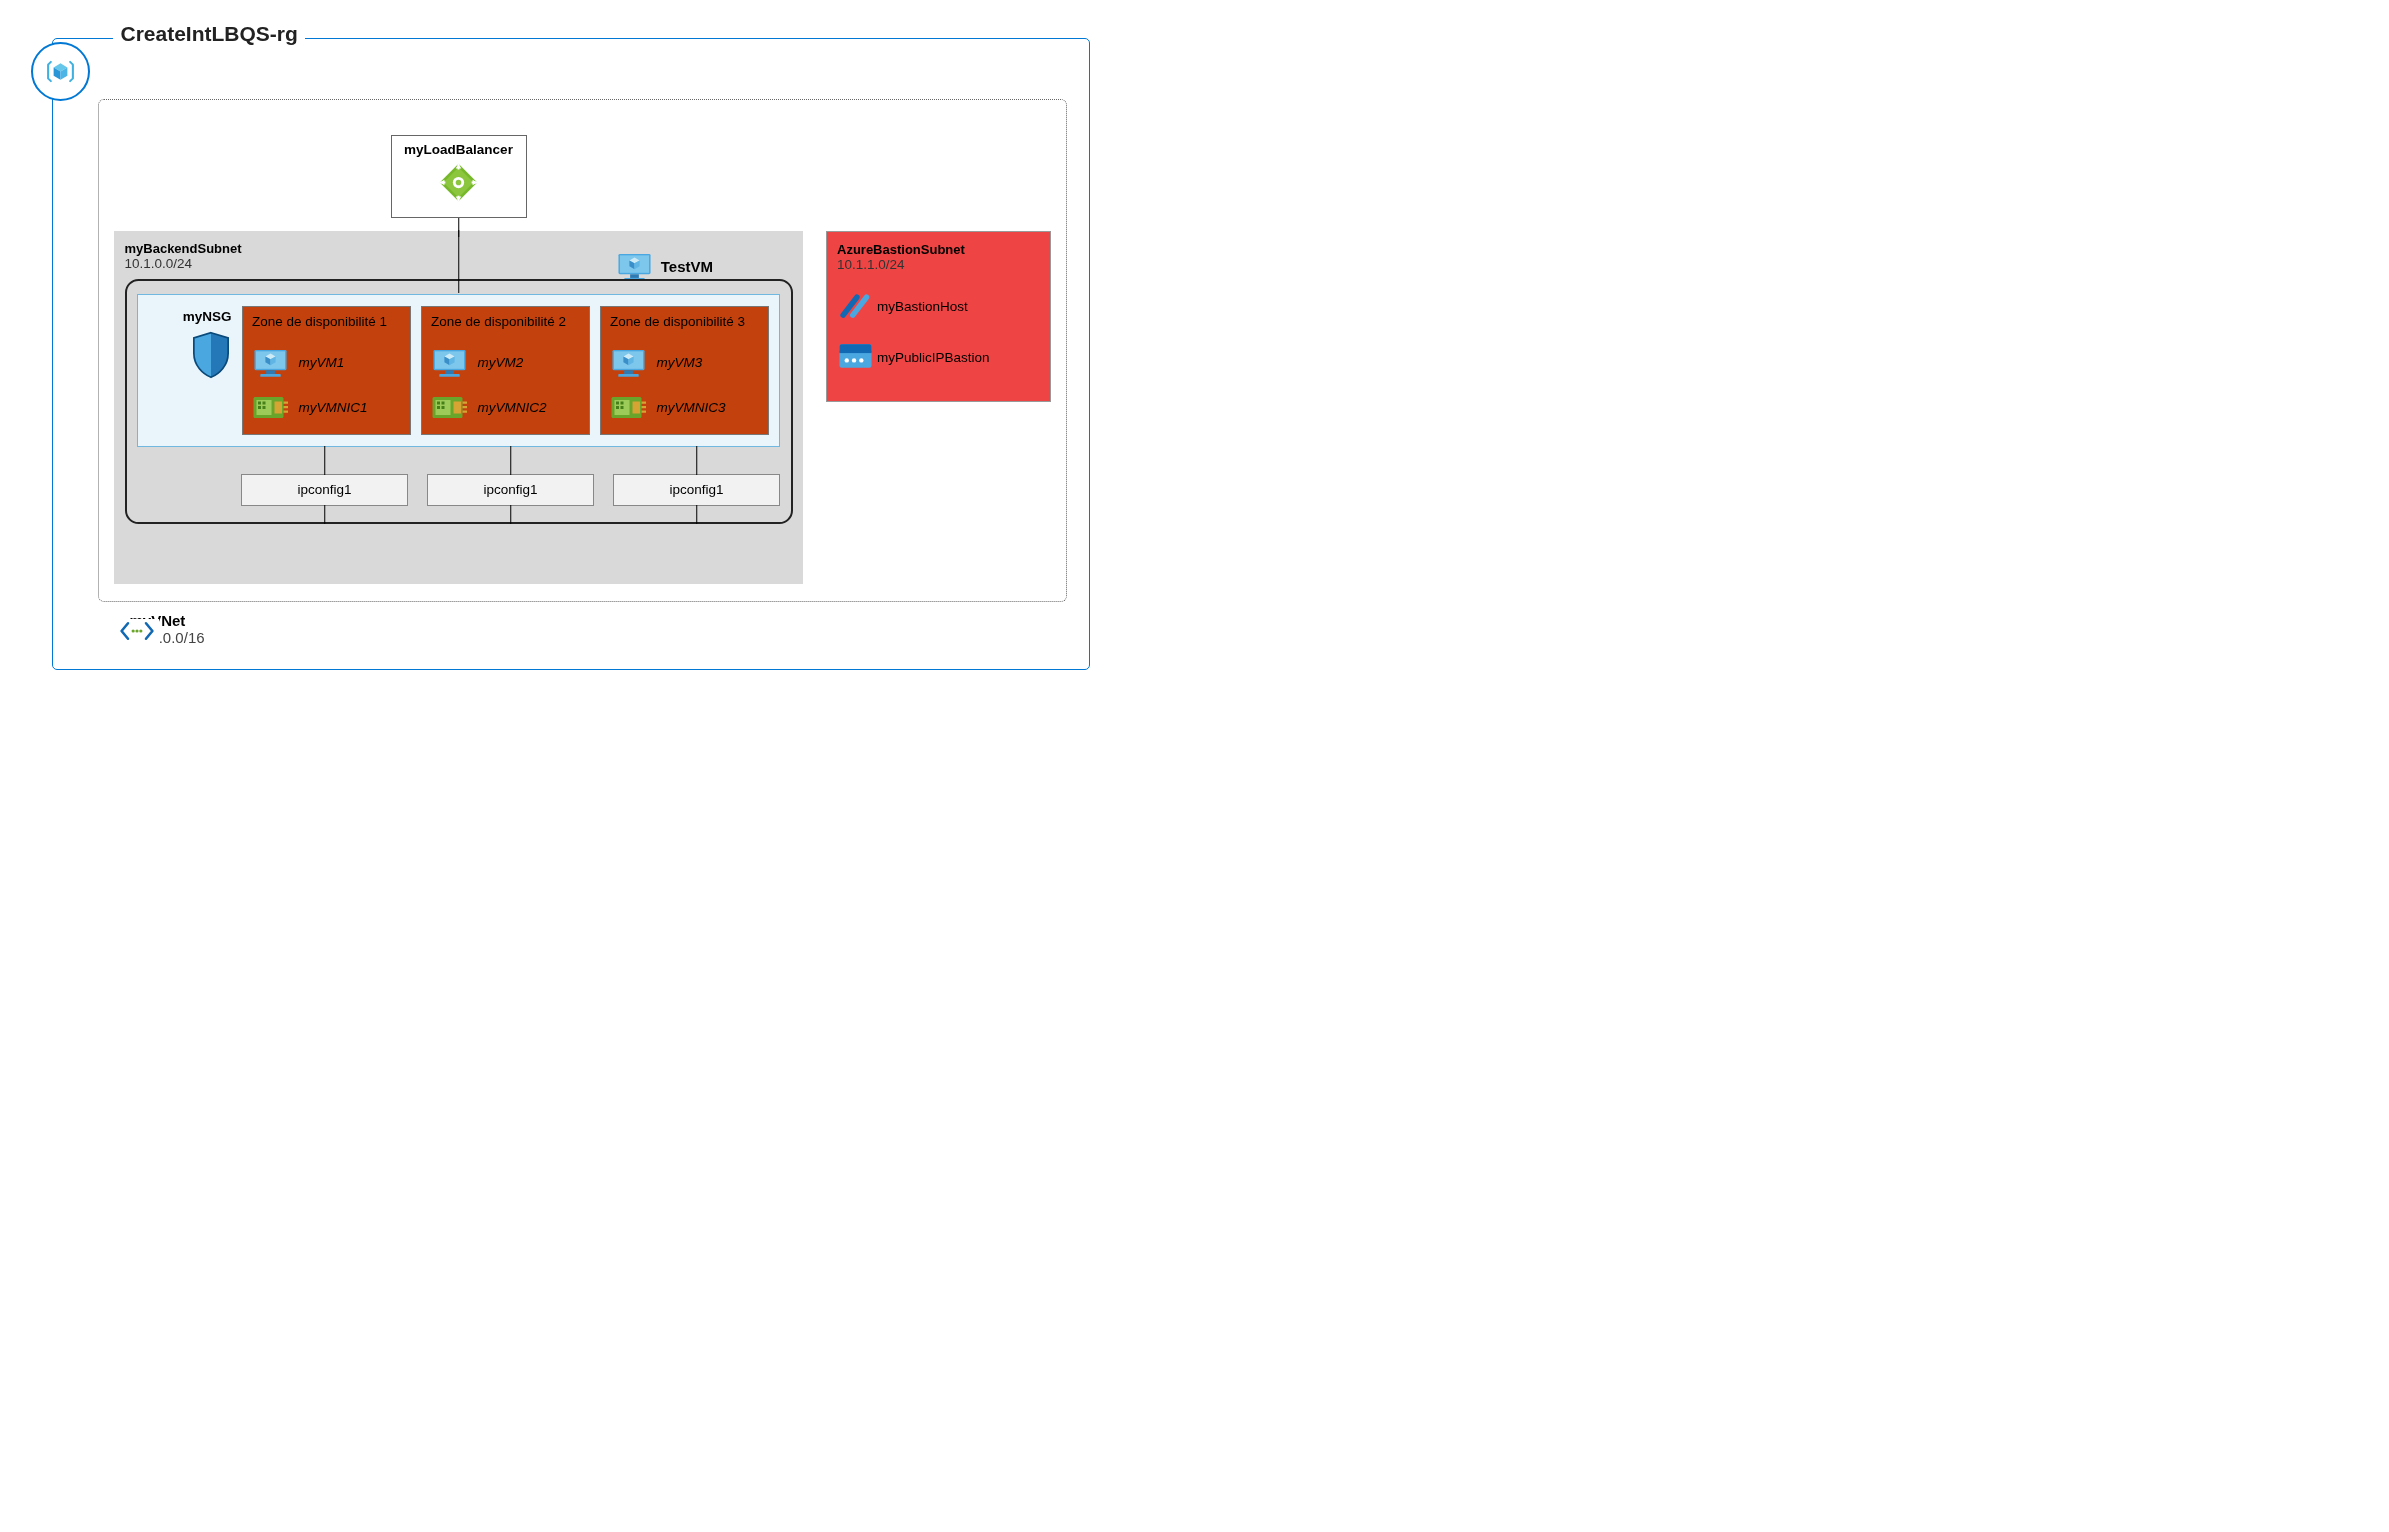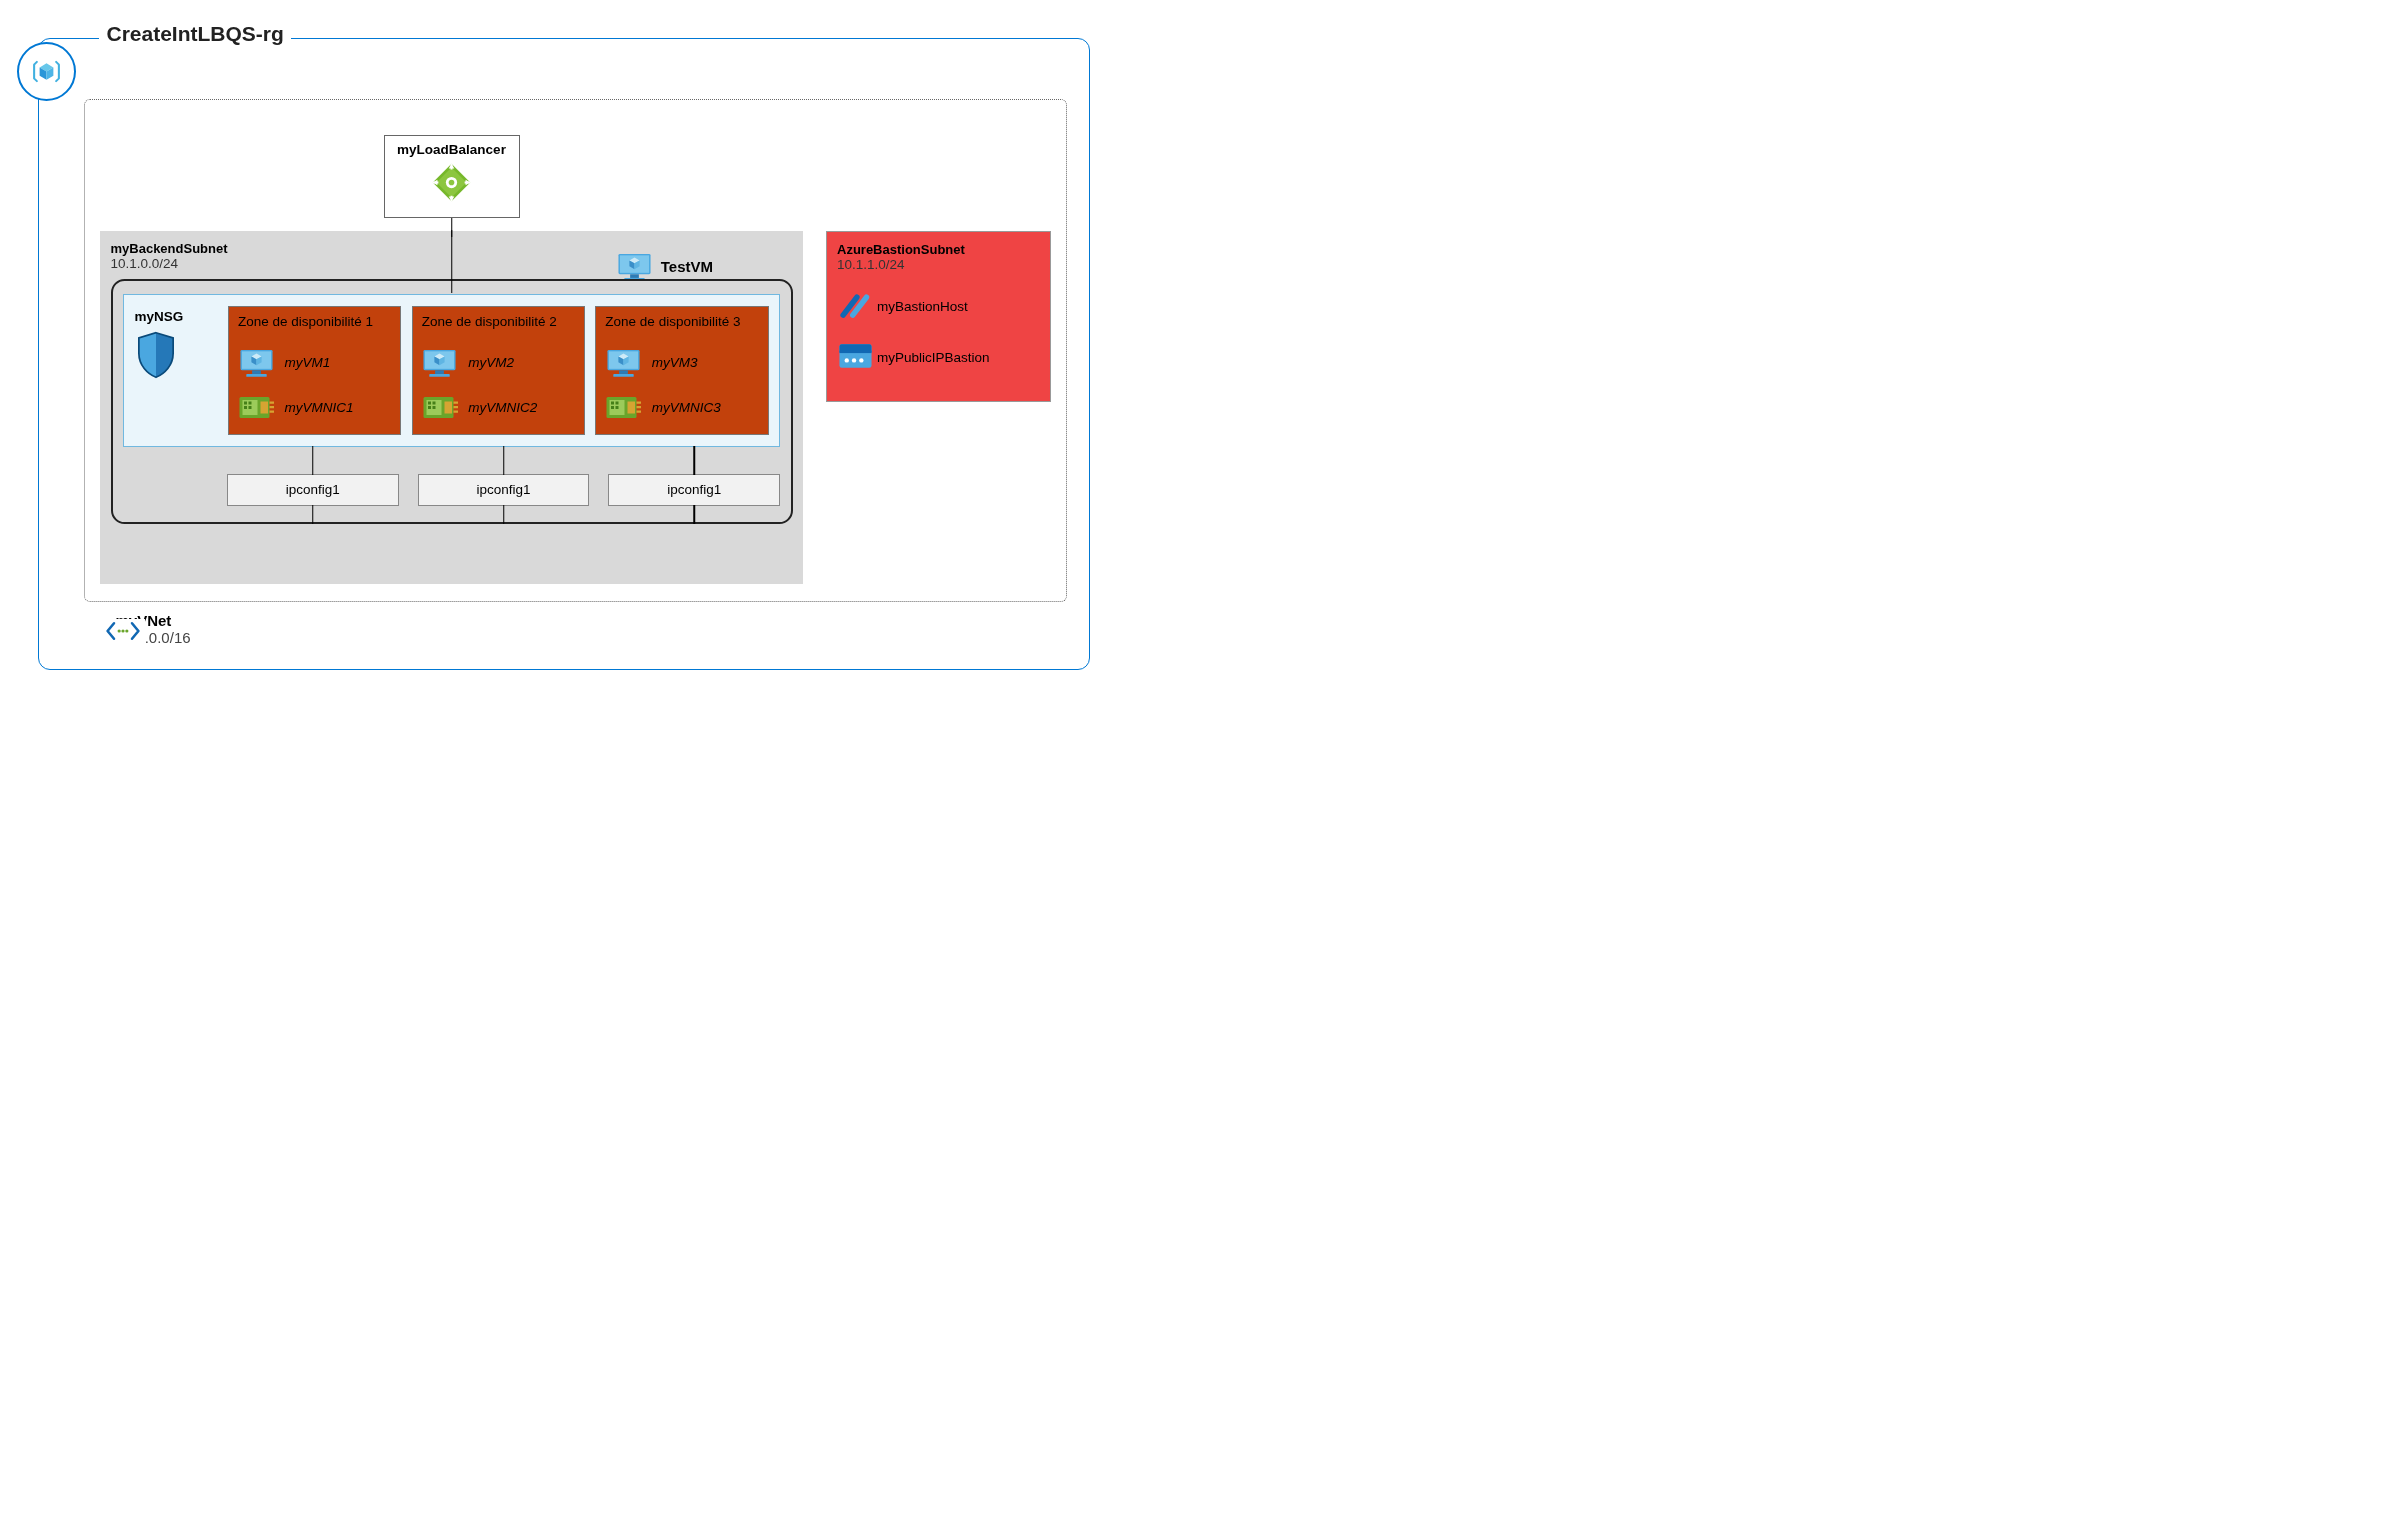--- a/index.html
+++ b/index.html
@@ -6,24 +6,24 @@
   body {
     font-family: "Segoe UI", Arial, sans-serif;
     background: #fff;
     padding: 15px;
     width: 1105px;
     position: relative;
   }
   .rg-container {
     position: relative;
     border: 1.5px solid #0078d4;
-    border-radius: 12px;
+    border-radius: 5px;
     padding: 60px 22.5px 22.5px 45px;
     margin-top: 22.5px;
-    margin-left: 23px;
+    margin-left: 37px;
     min-height: 623px;
   }
   .rg-title {
     position: absolute;
     top: -16.5px;
     left: 60px;
     font-size: 21px;
     font-weight: 600;
     background: #fff;
     padding: 0 7.5px;
@@ -119,21 +119,21 @@
   .nsg-box {
     background: #eaf5fb;
     border: 1.5px solid #70b8e0;
     display: flex;
     gap: 10.5px;
     padding: 10.5px;
     align-items: stretch;
   }
   .nsg-col {
     width: 83px;
-    text-align: left;
+    text-align: right;
     padding-top: 3px;
   }
   .nsg-col .label { font-weight: 700; font-size: 13.5px; margin-bottom: 7.5px; }
 
   .az-box {
     border: 0.8px solid #777;
     background: #c2410c;
     flex: 1;
     padding: 7.5px 9px 10.5px 9px;
     display: flex;

